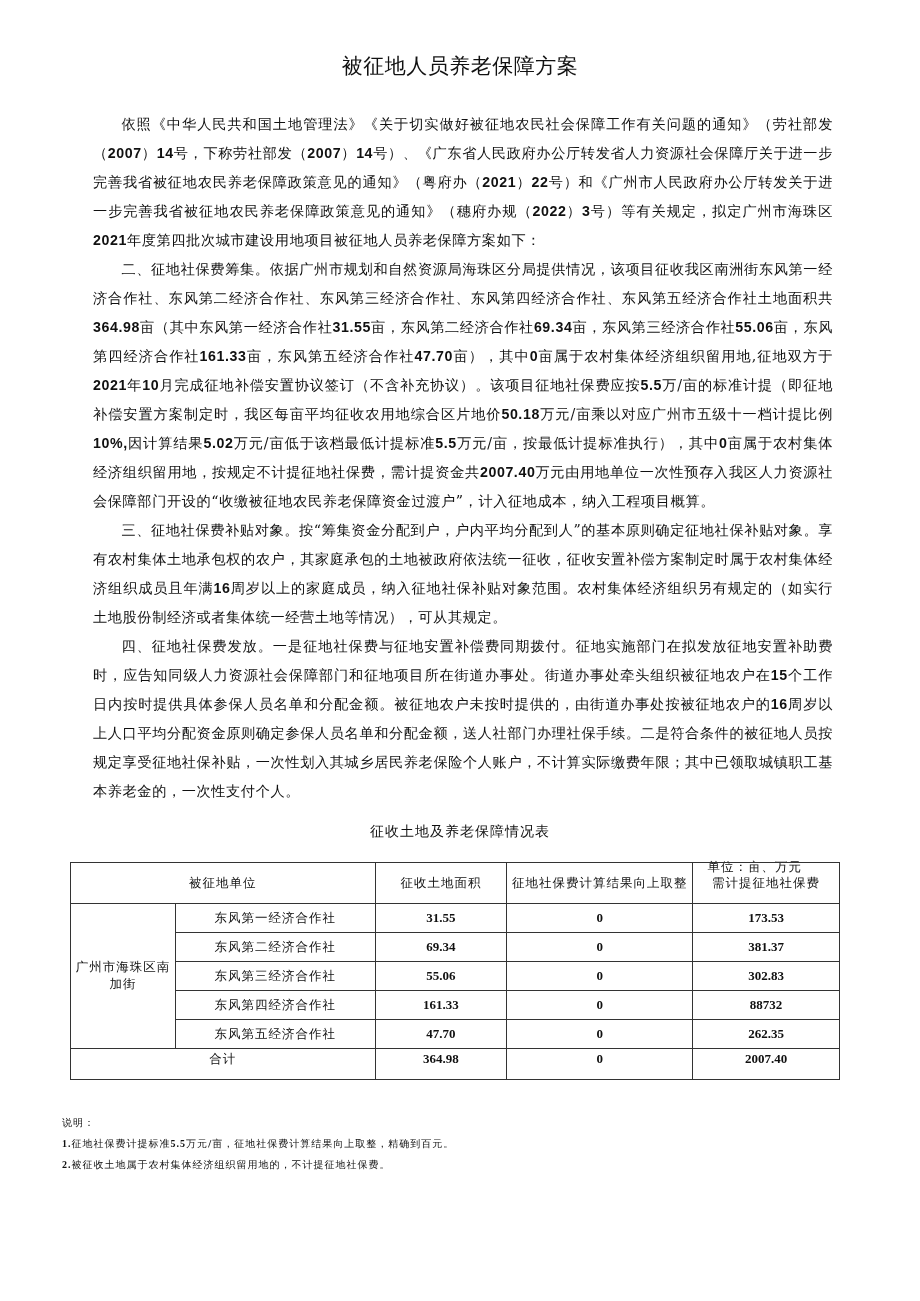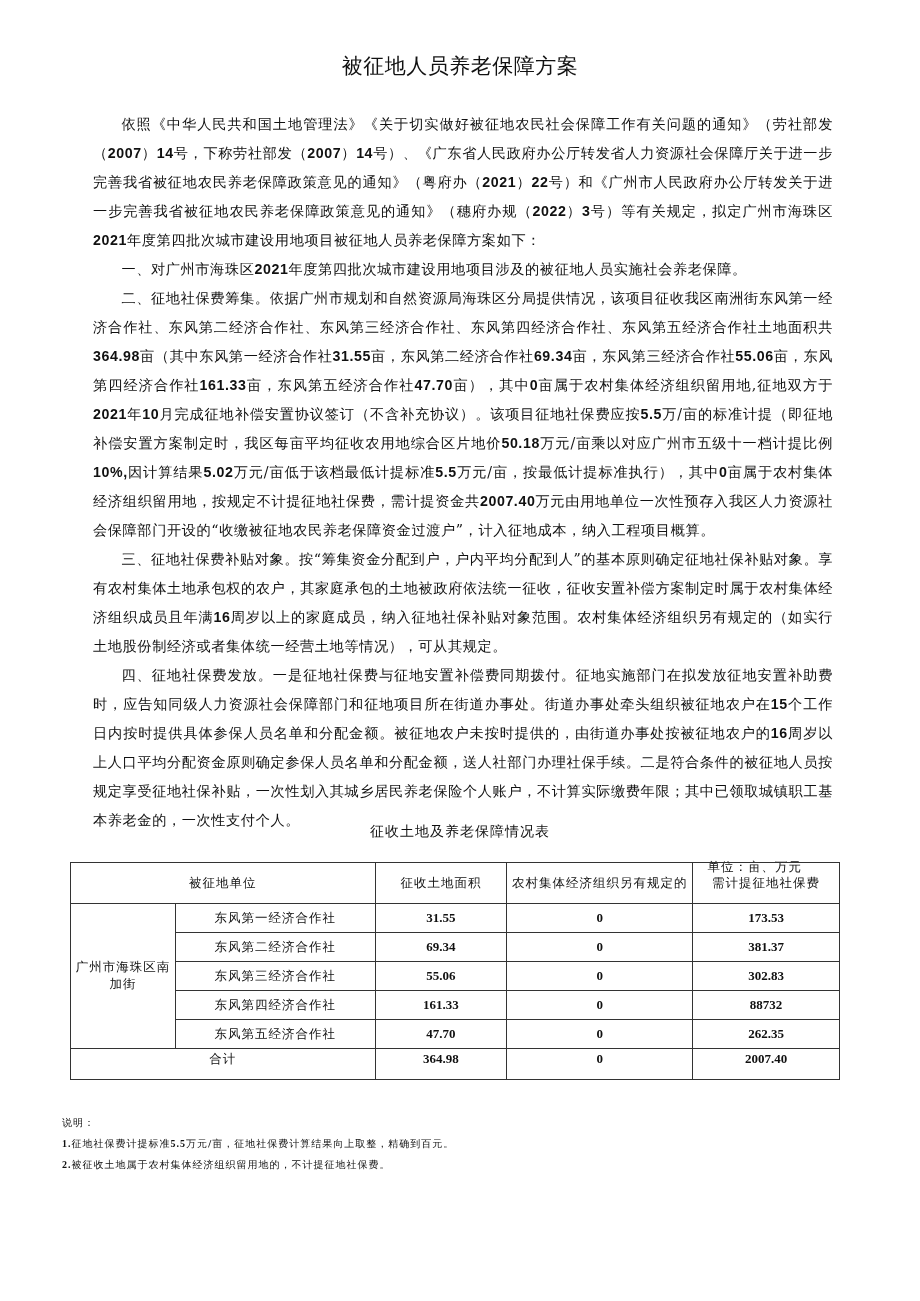--- a/index.html
+++ b/index.html
@@ -47,42 +47,41 @@
 </style>
 </head>
 <body>
 
 <div class="page">
 
   <div class="title">被征地人员养老保障方案</div>
 
   <div class="body-text">
     <p>依照《中华人民共和国土地管理法》《关于切实做好被征地农民社会保障工作有关问题的通知》（劳社部发（<b>2007</b>）<b>14</b>号，下称劳社部发（<b>2007</b>）<b>14</b>号）、《广东省人民政府办公厅转发省人力资源社会保障厅关于进一步完善我省被征地农民养老保障政策意见的通知》（粤府办（<b>2021</b>）<b>22</b>号）和《广州市人民政府办公厅转发关于进一步完善我省被征地农民养老保障政策意见的通知》（穗府办规（<b>2022</b>）<b>3</b>号）等有关规定，拟定广州市海珠区<b>2021</b>年度第四批次城市建设用地项目被征地人员养老保障方案如下：</p>
-    <p>一、对广州市海珠区<b>2021</b>年度第四批次城市建设用地项目涉及的被征地人员实施社会养老保障。</p>
     <p>二、征地社保费筹集。依据广州市规划和自然资源局海珠区分局提供情况，该项目征收我区南洲街东风第一经济合作社、东风第二经济合作社、东风第三经济合作社、东风第四经济合作社、东风第五经济合作社土地面积共<b>364.98</b>亩（其中东风第一经济合作社<b>31.55</b>亩，东风第二经济合作社<b>69.34</b>亩，东风第三经济合作社<b>55.06</b>亩，东风第四经济合作社<b>161.33</b>亩，东风第五经济合作社<b>47.70</b>亩），其中<b>0</b>亩属于农村集体经济组织留用地,征地双方于<b>2021</b>年<b>10</b>月完成征地补偿安置协议签订（不含补充协议）。该项目征地社保费应按<b>5.5</b>万/亩的标准计提（即征地补偿安置方案制定时，我区每亩平均征收农用地综合区片地价<b>50.18</b>万元/亩乘以对应广州市五级十一档计提比例<b>10%,</b>因计算结果<b>5.02</b>万元/亩低于该档最低计提标准<b>5.5</b>万元/亩，按最低计提标准执行），其中<b>0</b>亩属于农村集体经济组织留用地，按规定不计提征地社保费，需计提资金共<b>2007.40</b>万元由用地单位一次性预存入我区人力资源社会保障部门开设的“收缴被征地农民养老保障资金过渡户”，计入征地成本，纳入工程项目概算。</p>
     <p>三、征地社保费补贴对象。按“筹集资金分配到户，户内平均分配到人”的基本原则确定征地社保补贴对象。享有农村集体土地承包权的农户，其家庭承包的土地被政府依法统一征收，征收安置补偿方案制定时属于农村集体经济组织成员且年满<b>16</b>周岁以上的家庭成员，纳入征地社保补贴对象范围。农村集体经济组织另有规定的（如实行土地股份制经济或者集体统一经营土地等情况），可从其规定。</p>
     <p>四、征地社保费发放。一是征地社保费与征地安置补偿费同期拨付。征地实施部门在拟发放征地安置补助费时，应告知同级人力资源社会保障部门和征地项目所在街道办事处。街道办事处牵头组织被征地农户在<b>15</b>个工作日内按时提供具体参保人员名单和分配金额。被征地农户未按时提供的，由街道办事处按被征地农户的<b>16</b>周岁以上人口平均分配资金原则确定参保人员名单和分配金额，送人社部门办理社保手续。二是符合条件的被征地人员按规定享受征地社保补贴，一次性划入其城乡居民养老保险个人账户，不计算实际缴费年限；其中已领取城镇职工基本养老金的，一次性支付个人。</p>
   </div>
 
   <div class="table-caption">征收土地及养老保障情况表</div>
   <div class="unit">单位：亩、万元</div>
 
   <table class="summary">
     <colgroup>
       <col style="width:105px">
         <col style="width:200px">
         <col style="width:132px">
         <col style="width:186px">
         <col style="width:147px">
     </colgroup>
     <tbody>
         <tr class="hdr">
       <th colspan="2">被征地单位</th>
       <th>征收土地面积</th>
-      <th>农村集体经济组织另有规定的</th>
+      <th>征地社保费计算结果向上取整</th>
       <th>需计提征地社保费</th>
     </tr>
     <tr class="row">
       <td rowspan="5" style="letter-spacing:1px;">广州市海珠区南加街</td>
       <td>东风第一经济合作社</td>
       <td class="num">31.55</td>
       <td class="num">0</td>
       <td class="num">173.53</td>
     </tr>
     <tr class="row">

